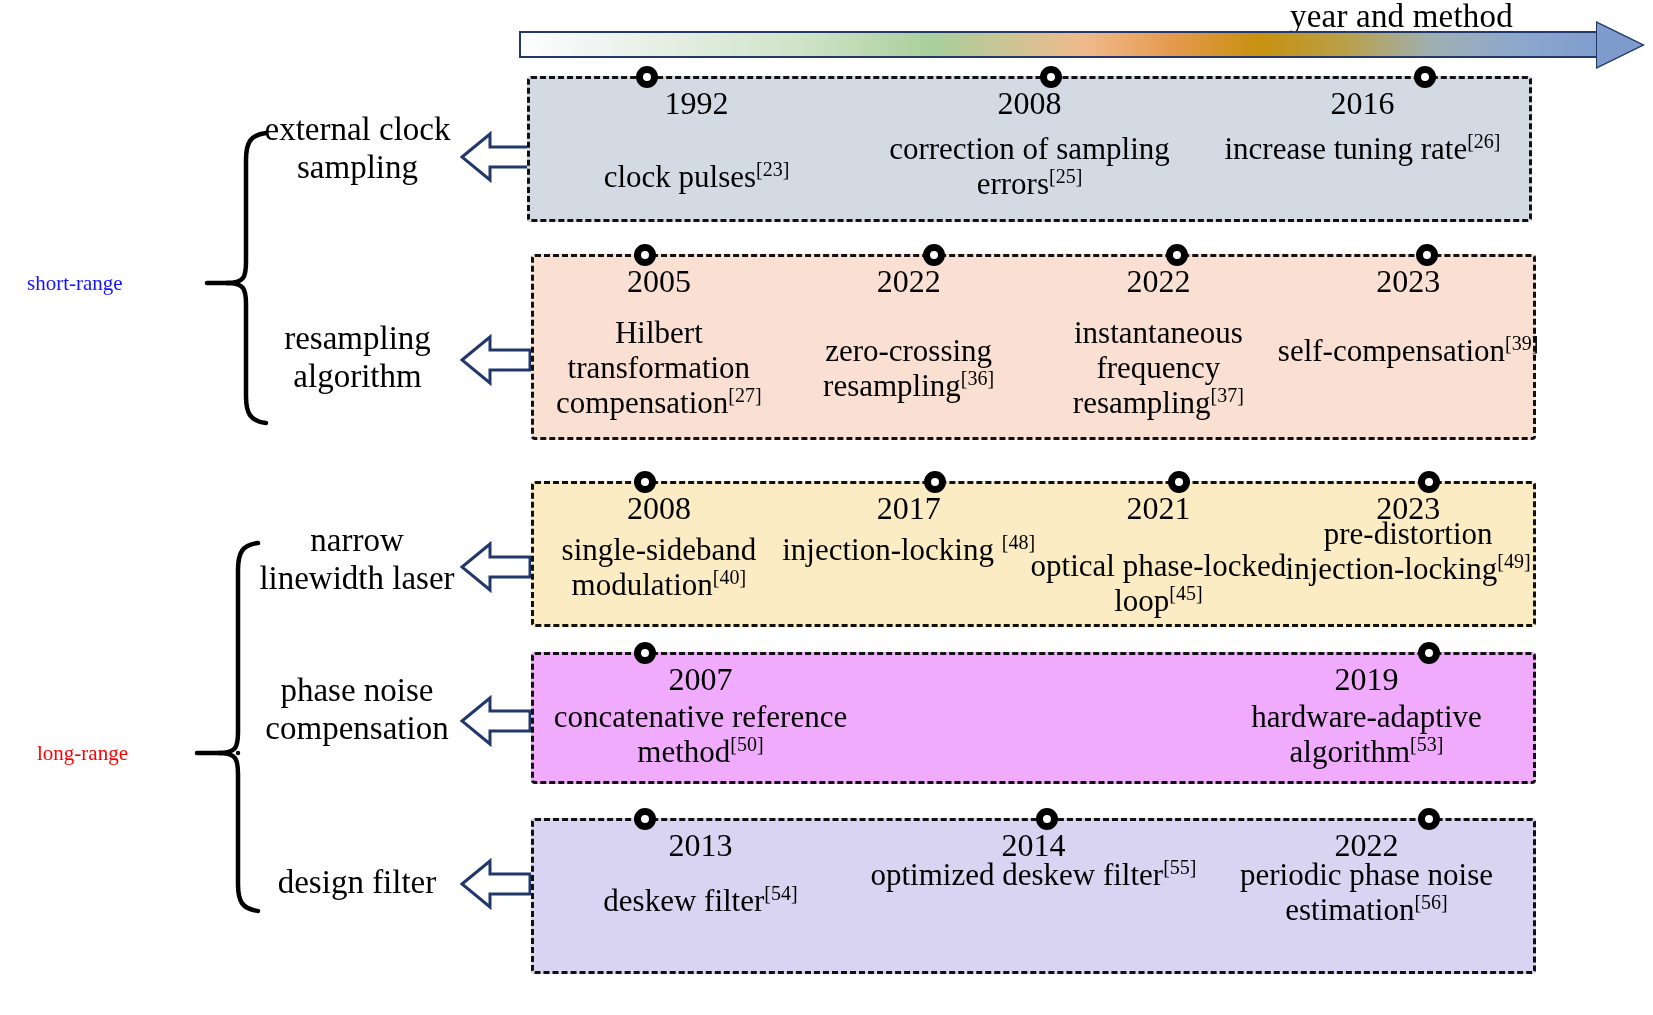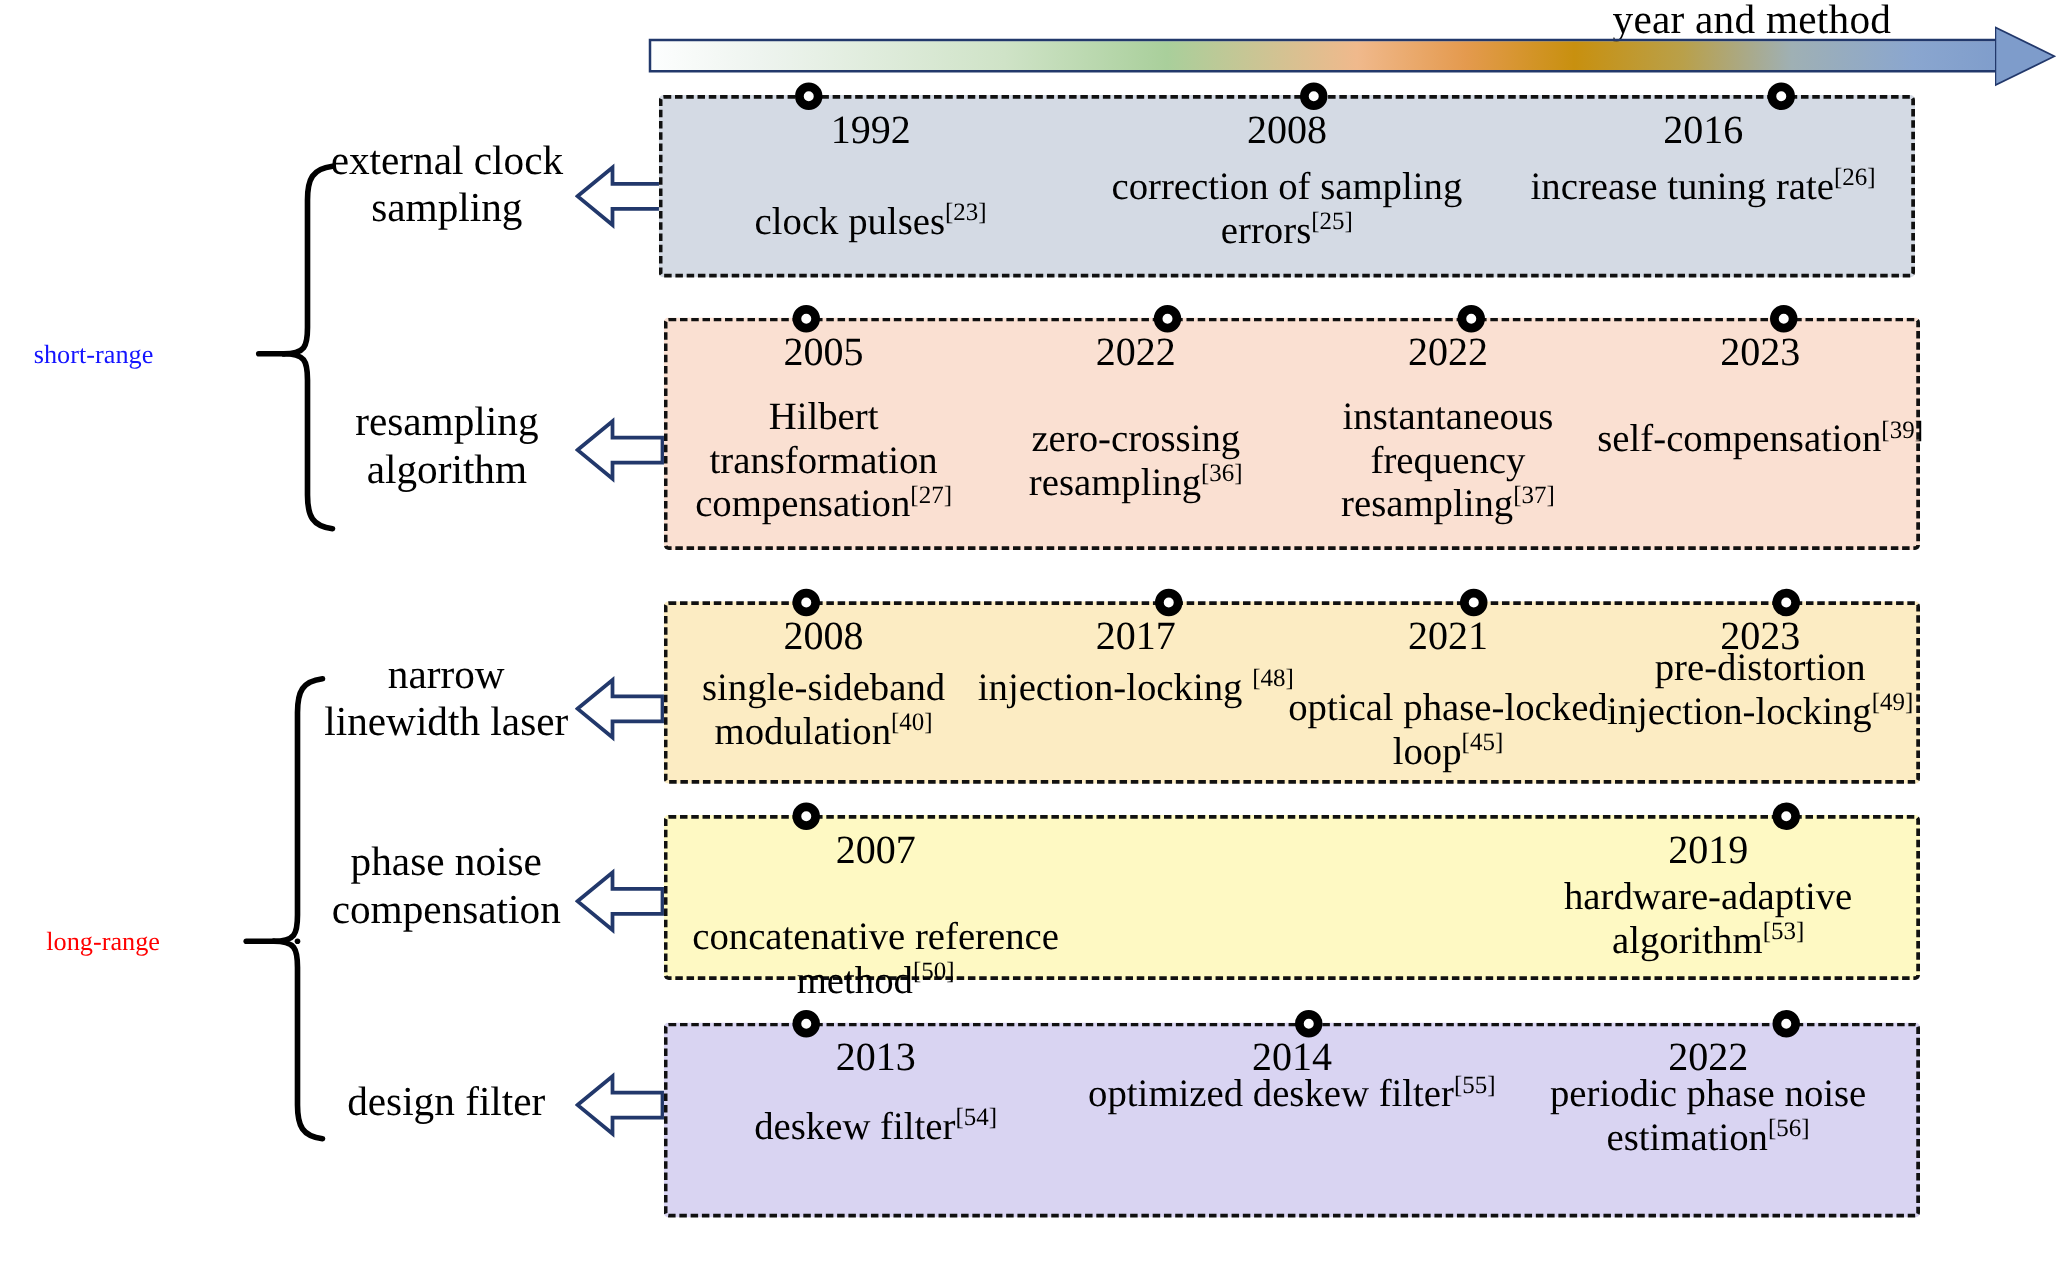--- a/index.html
+++ b/index.html
@@ -301,25 +301,25 @@
         <div class="year">2023</div>
         <div class="desc" style="top:32px; left:-18px; right:-18px;"><span>pre-distortion injection-locking</span><sup>[49]</sup></div>
       </div>
     </div>
     <div class="node" style="left:100px; top:-13px;"></div>
     <div class="node" style="left:390px; top:-13px;"></div>
     <div class="node" style="left:634px; top:-13px;"></div>
     <div class="node" style="left:884px; top:-13px;"></div>
   </div>
 
-  <div class="tl-box" style="left:531px; top:652px; width:1005px; height:132px; background:#fef9c3;">
+  <div class="tl-box" style="left:531px; top:652px; width:1005px; height:132px; background:#f0abfc;">
     <div class="cells">
       <div class="cell">
         <div class="year">2007</div>
-        <div class="desc" style="top:44px;margin-top:32px;"><span>concatenative reference method</span><sup>[50]</sup></div>
+        <div class="desc" style="top:44px;"><span>concatenative reference method</span><sup>[50]</sup></div>
       </div>
       <div class="cell"></div>
       <div class="cell">
         <div class="year">2019</div>
         <div class="desc" style="top:44px; left:-14px; right:-14px;"><span>hardware-adaptive algorithm</span><sup>[53]</sup></div>
       </div>
     </div>
     <div class="node" style="left:100px; top:-13px;"></div>
     <div class="node" style="left:884px; top:-13px;"></div>
   </div>

